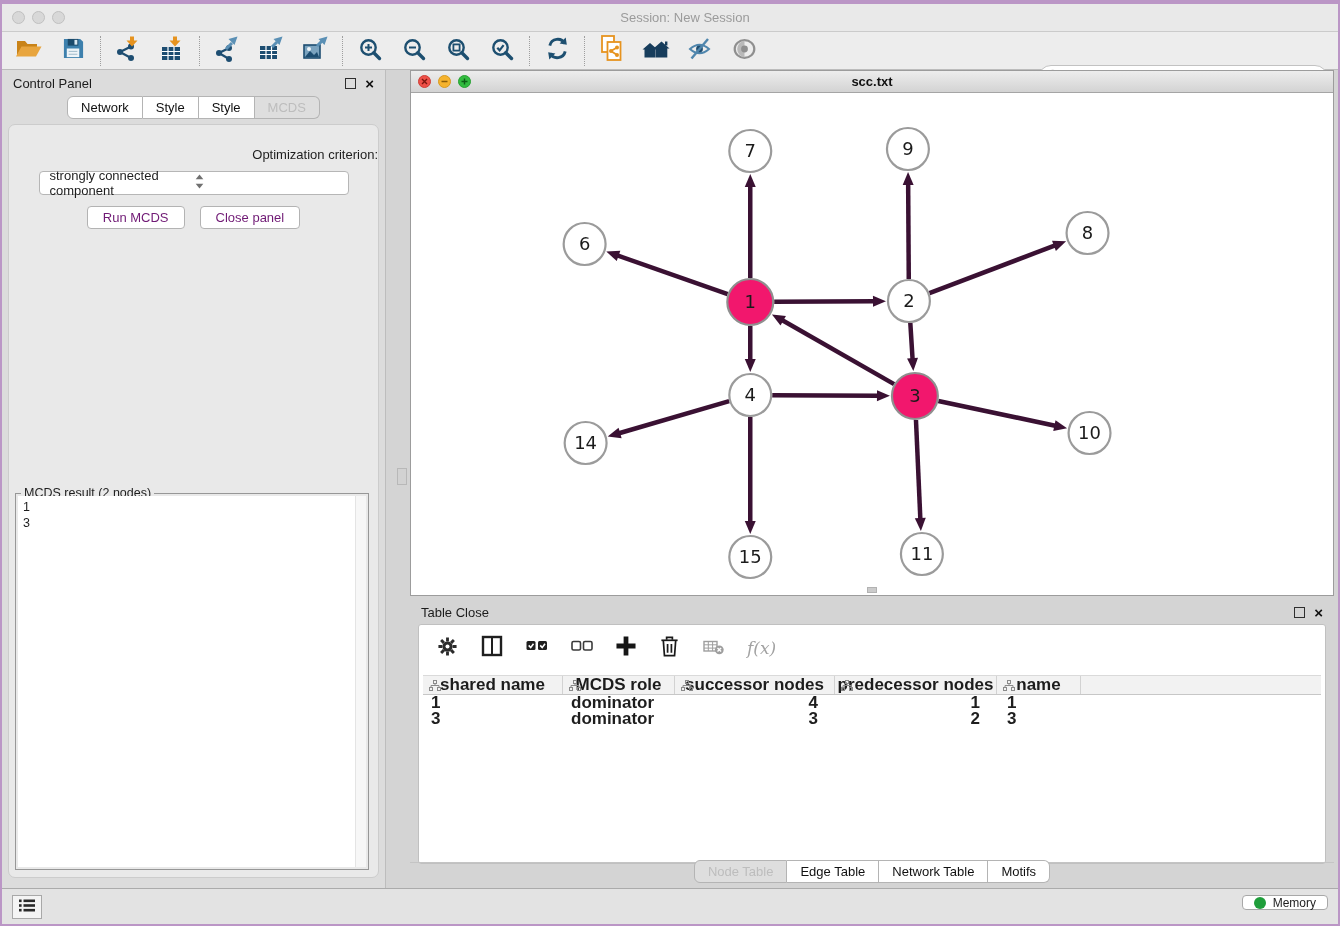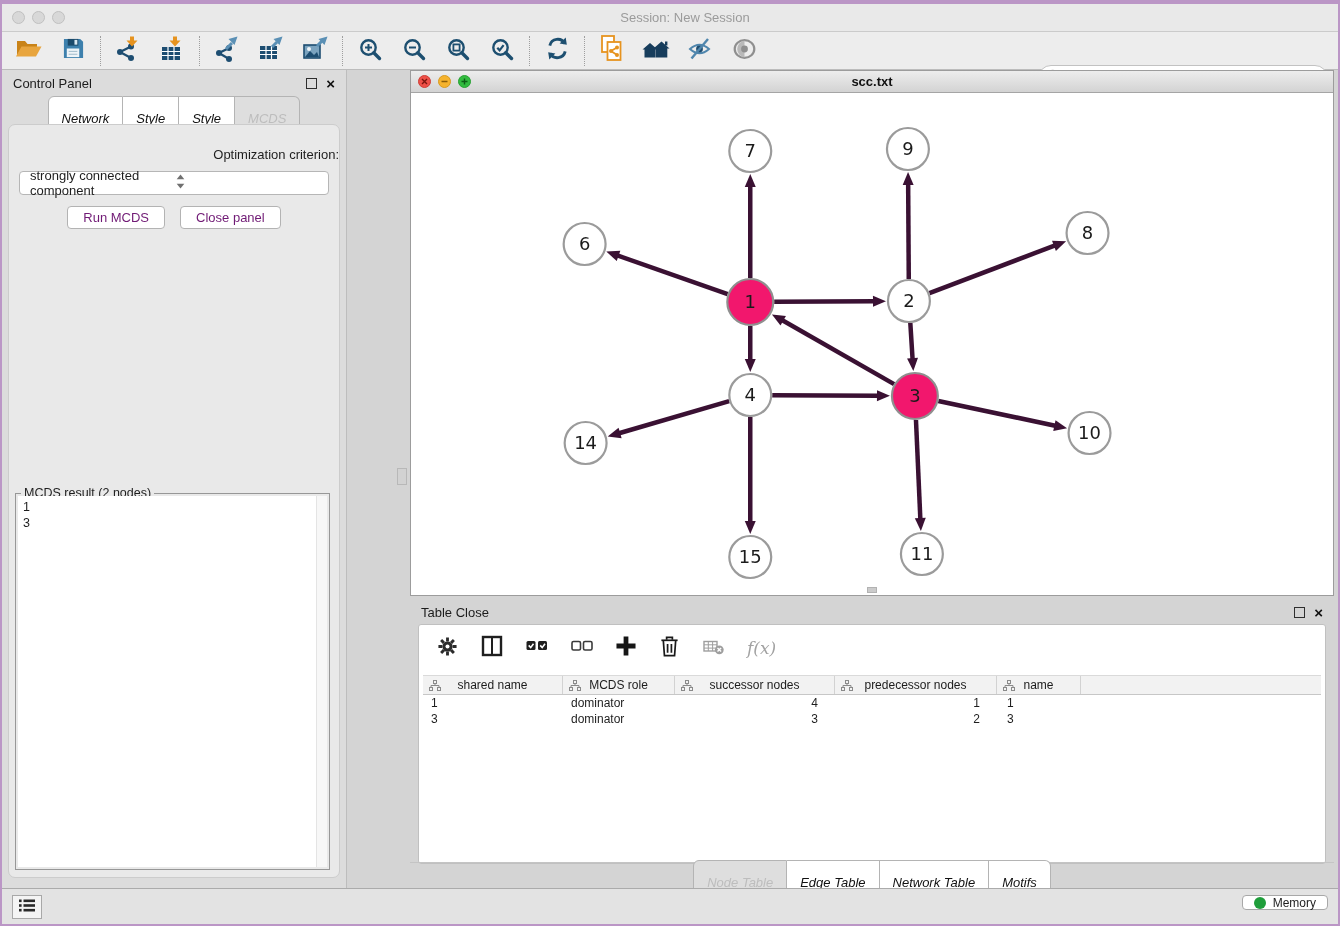--- a/index.html
+++ b/index.html
@@ -19,27 +19,27 @@
   
   #toolbar { position:absolute; left:0; right:0; top:28px; height:38px; background:#ededed; border-bottom:1px solid #bcbcbc; display:flex; align-items:center; }
   .tb-group { display:flex; align-items:center; gap:16px; padding:0 13px; }
   .tb-sep { width:0; height:30px; border-left:1px dotted #9e9e9e; }
   .tb-btn { width:28px; height:28px; display:flex; align-items:center; justify-content:center; }
   #search-box { position:absolute; right:10px; top:33px; width:290px; height:26px; background:#fff; border:1px solid #c2c2c2; border-radius:13px; display:flex; align-items:center; padding:0 8px; }
   #search-box input { border:none; outline:none; flex:1; font-size:13px; background:transparent; margin-left:4px; font-family:inherit; }
   
   #workspace { position:absolute; left:0; right:0; top:66px; bottom:36px; background:#d4d4d4; }
   
-  #control-panel { position:absolute; left:0; top:0; width:345px; height:100%; background:#dcdcdc; border-right:1px solid #bdbdbd; }
+  #control-panel { position:absolute; left:0; top:0; width:384px; height:100%; background:#dcdcdc; border-right:1px solid #bdbdbd; }
   .panel-header { height:26px; display:flex; align-items:center; padding:0 11px; font-size:13px; color:#1c1c1c; }
   .panel-header .spacer { flex:1; }
   .float-btn { width:11px; height:11px; border:1.6px solid #2e2e2e; margin-right:9px; background:transparent; }
   .close-btn { font-size:15px; font-weight:bold; color:#111; line-height:11px; }
   .seg-tabs { display:flex; justify-content:center; }
-  .seg { font-size:13px; padding:14px 13px; background:#fff; border:1px solid #b4b4b4; border-left:none; color:#111;font-style:italic; }
+  .seg { font-size:13px; padding:3px 13px; background:#fff; border:1px solid #b4b4b4; border-left:none; color:#111; }
   .seg:first-child { border-left:1px solid #b4b4b4; border-radius:6px 0 0 6px; }
   .seg:last-child { border-radius:0 6px 6px 0; }
   .seg.active { background:#dedede; color:#bdbdbd; }
   #cp-card { position:absolute; left:6px; right:6px; top:54px; bottom:10px; background:#e9e9e9; border:1px solid #cccccc; border-radius:7px; }
   #opt-label { text-align:right; margin-top:22px; font-size:13px; }
   #criterion-select { margin:9px auto 0; width:310px; height:24px; background:#fff; border:1px solid #b6b6b6; border-radius:4px; display:flex; align-items:center; padding:0 7px 0 10px; font-size:13px; }
   #criterion-select span { flex:1; }
   .cp-buttons { display:flex; justify-content:center; gap:15px; margin-top:11px; }
   .mac-btn { background:#fff; border:1px solid #b3b3b3; border-radius:4px; font-size:13px; font-family:inherit; padding:3px 15px; color:#701a75; }
   #result-fieldset { position:absolute; left:6px; right:9px; top:368px; bottom:7px; border:1px solid #979797; background:#e9e9e9; }
@@ -58,21 +58,21 @@
   #nw-canvas { position:absolute; left:0; right:0; top:22px; bottom:0; background:#fff; }
   #graph { width:100%; height:100%; display:block; }
   #graph text { font-family:"DejaVu Sans", sans-serif; }
   .canvas-grip { position:absolute; bottom:2px; left:50%; margin-left:-5px; width:10px; height:6px; background:#cbcbcb; border:1px solid #b2b2b2; }
   #splitter-grip { position:absolute; left:395px; top:398px; width:10px; height:17px; background:#d2d2d2; border:1px solid #b8b8b8; }
   
   #table-panel { position:absolute; left:408px; right:4px; top:529px; bottom:0; }
   #tp-card { position:absolute; left:8px; right:8px; top:25px; height:240px; background:#fff; border:1px solid #c0c0c0; border-radius:3px; }
   #tp-toolbar { height:46px; display:flex; align-items:center; gap:23px; padding-left:18px; }
   .fx-label { font-family:"DejaVu Serif", serif; font-style:italic; font-size:17px; color:#a2a2a2; }
-  #tp-table { position:absolute; left:4px; right:4px; top:50px; bottom:2px; font-size:12px; overflow:hidden; }
+  #tp-table { position:absolute; left:4px; right:4px; top:50px; bottom:2px; font-size:17px; overflow:hidden;font-weight:bold; }
   #table-header-row { display:flex; height:20px; background:#f2f2f2; border-top:1px solid #dadada; border-bottom:1px solid #c7c7c7; }
   .th { position:relative; display:flex; align-items:center; justify-content:center; border-right:1px solid #d2d2d2; color:#1c1c1c; }
   .th svg { position:absolute; left:6px; top:4px; }
   .tr { display:flex; height:16px; align-items:center; }
   .td { height:16px; line-height:16px; }
   .td.a-left  { padding-left:8px; }
   .td.a-right { text-align:right; padding-right:17px; }
   .td.a-name  { padding-left:10px; }
   #tp-tabs-row { position:absolute; left:0; right:0; bottom:4px; height:24px; }
   #tp-tabs-row::before { content:""; position:absolute; left:0; right:0; top:2px; border-top:1px solid #c4c4c4; }

